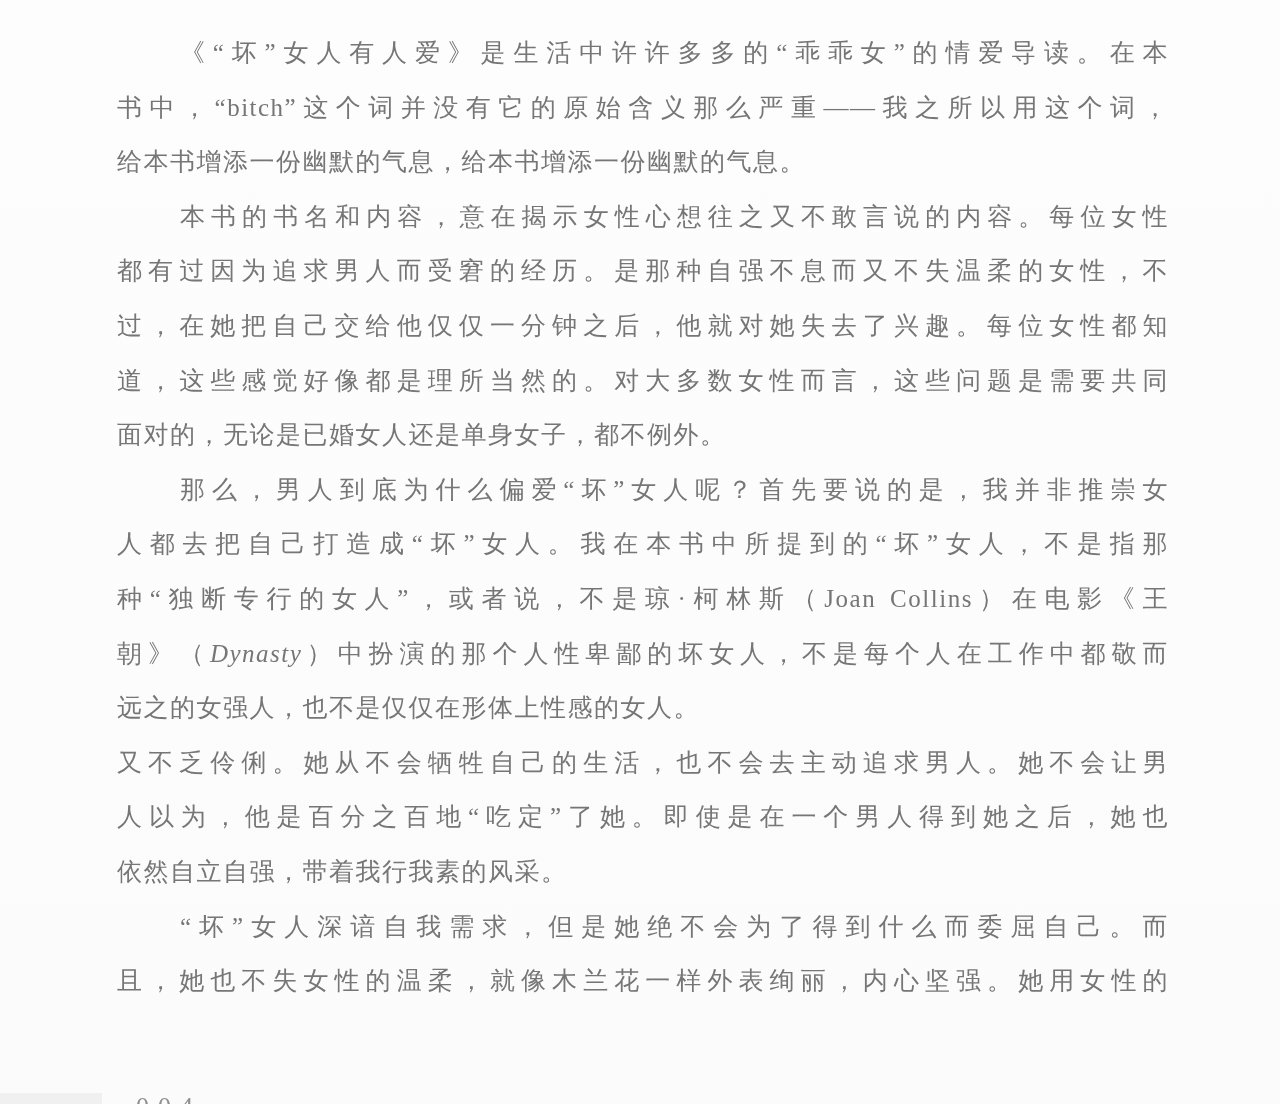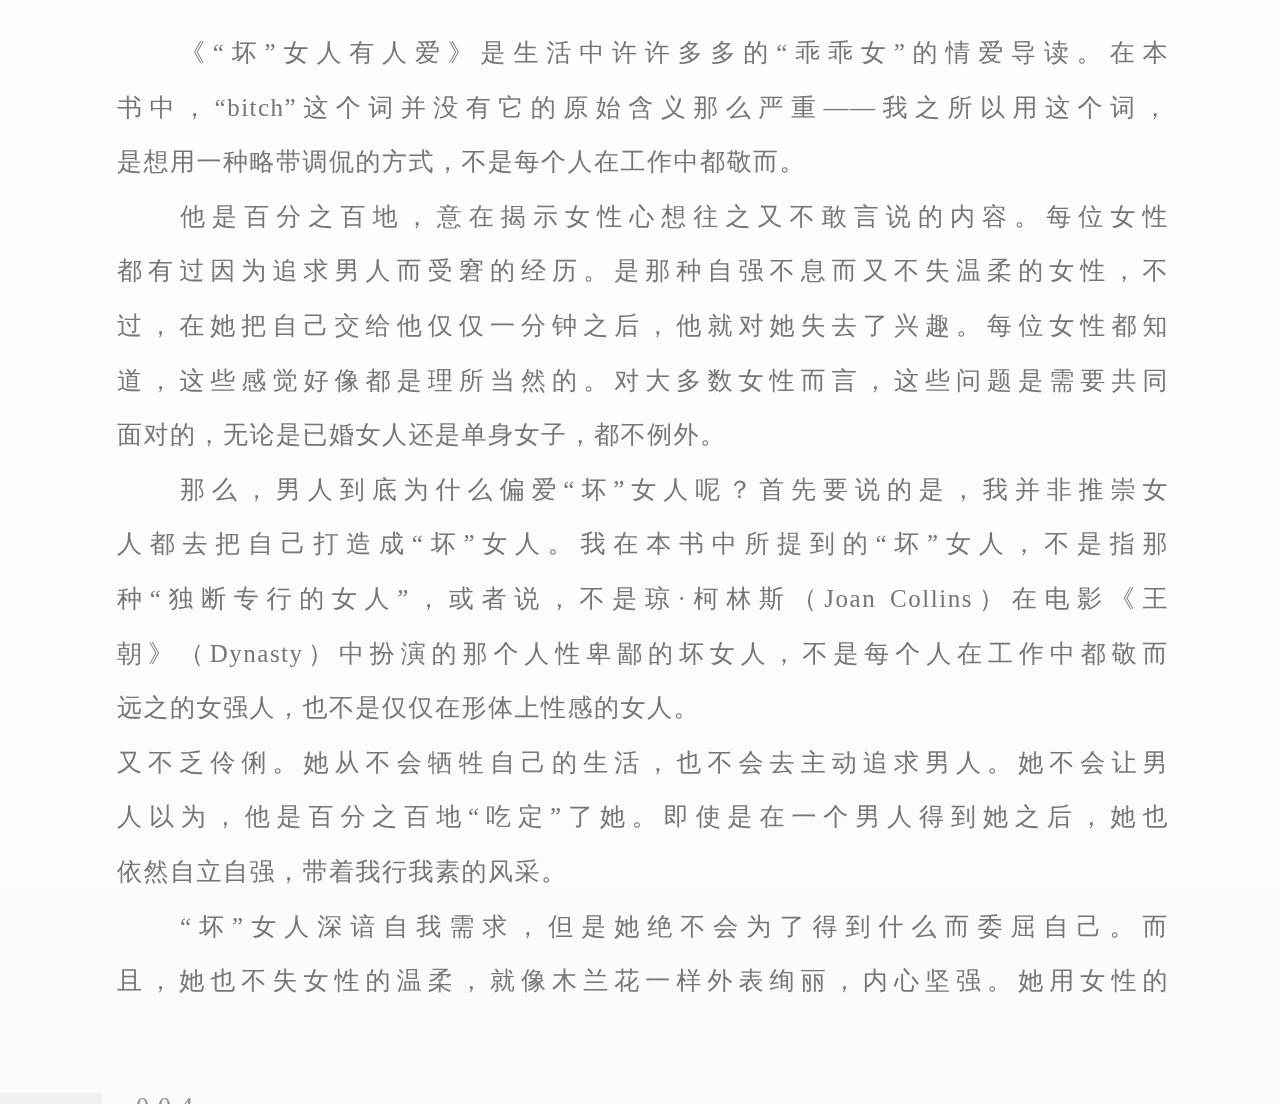--- a/index.html
+++ b/index.html
@@ -35,20 +35,21 @@
     text-align: justify;
     text-align-last: justify;
   }
   .line.last {
     text-align-last: left;
   }
   .line.indent {
     text-indent: 63px;
   }
   .italic {
+    font-style: italic;
   }
   .page-number {
     position: absolute;
     left: 136px;
     top: 1092px;
     font-size: 26px;
     color: #8f8f8f;
     letter-spacing: 9px;
   }
   .scan-artifact {
@@ -63,25 +64,25 @@
 </head>
 <body>
 
 <div class="page">
 
   <div class="text-block">
 
     <div class="paragraph">
       <div class="line indent">《“坏”女人有人爱》是生活中许许多多的“乖乖女”的情爱导读。在本</div>
       <div class="line">书中，“bitch”这个词并没有它的原始含义那么严重——我之所以用这个词，</div>
-      <div class="line last">是想用一种略带调侃的方式，不是每个人在工作中都敬而。</div>
+      <div class="line last">给本书增添一份幽默的气息，给本书增添一份幽默的气息。</div>
     </div>
 
     <div class="paragraph">
-      <div class="line indent">他是百分之百地，意在揭示女性心想往之又不敢言说的内容。每位女性</div>
+      <div class="line indent">本书的书名和内容，意在揭示女性心想往之又不敢言说的内容。每位女性</div>
       <div class="line">都有过因为追求男人而受窘的经历。是那种自强不息而又不失温柔的女性，不</div>
       <div class="line">过，在她把自己交给他仅仅一分钟之后，他就对她失去了兴趣。每位女性都知</div>
       <div class="line">道，这些感觉好像都是理所当然的。对大多数女性而言，这些问题是需要共同</div>
       <div class="line last">面对的，无论是已婚女人还是单身女子，都不例外。</div>
     </div>
 
     <div class="paragraph">
       <div class="line indent">那么，男人到底为什么偏爱“坏”女人呢？首先要说的是，我并非推崇女</div>
       <div class="line">人都去把自己打造成“坏”女人。我在本书中所提到的“坏”女人，不是指那</div>
       <div class="line">种“独断专行的女人”，或者说，不是琼·柯林斯（Joan Collins）在电影《王</div>

